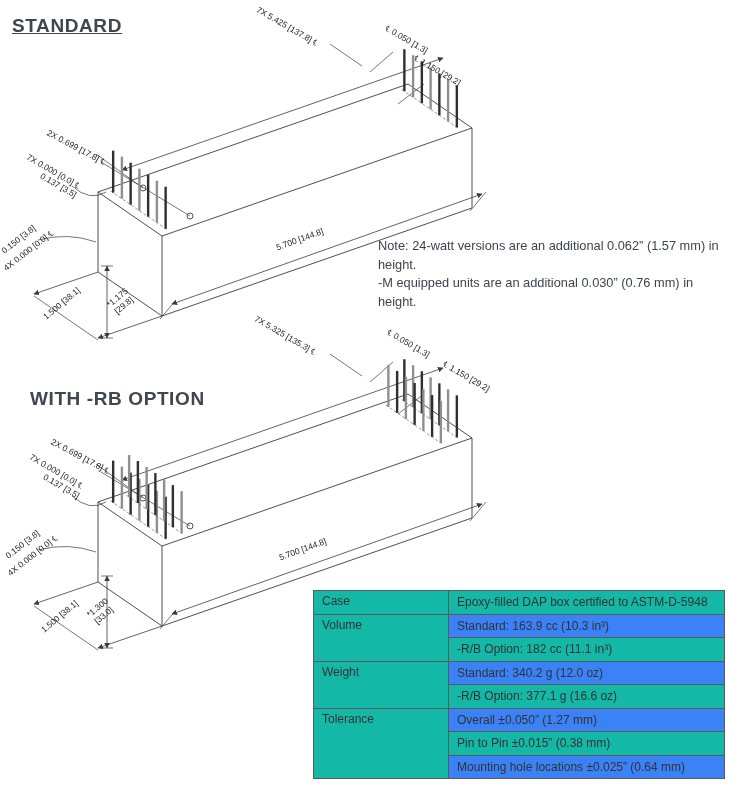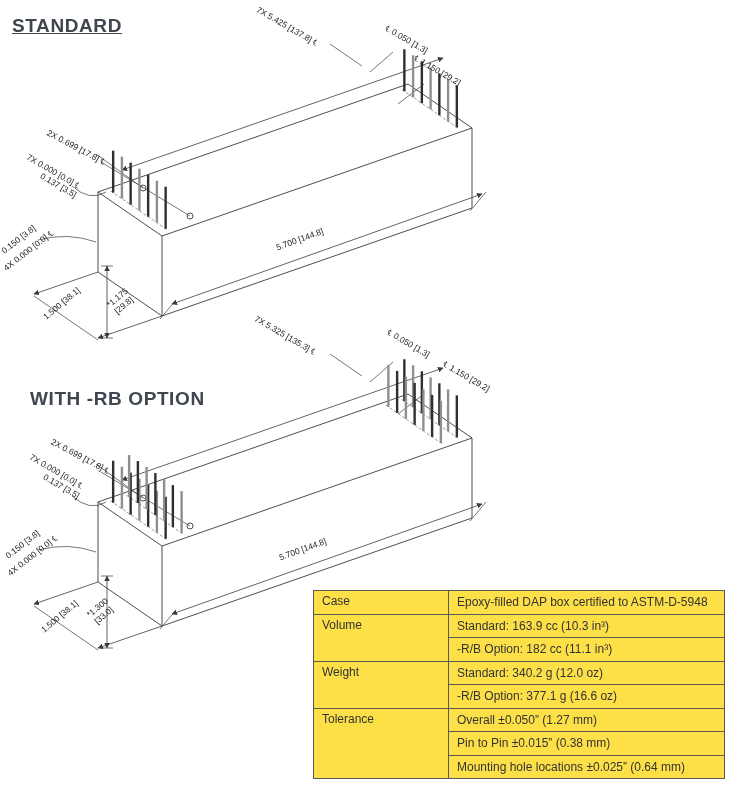--- a/index.html
+++ b/index.html
@@ -24,32 +24,34 @@
   }
   
   .ctable{position:absolute;left:313px;top:590px;width:412px;}
   .ctable .head{
     background:var(--accent);color:#fff;font-weight:bold;font-size:12.5px;
     padding:4px 8px;border:1px solid #4d4d4d;border-bottom:none;box-sizing:border-box;
   }
   .ctable table{border-collapse:collapse;width:100%;table-layout:fixed;}
   .ctable td{
     border:1px solid #5a5a5a;font-size:12px;color:#333;padding:3px 8px;
-    height:16.5px;background:#fde047;overflow:hidden;white-space:nowrap;
+    height:16.5px;background:#14b8a6;overflow:hidden;white-space:nowrap;
   }
   .ctable td.tl{width:118px;vertical-align:top;}
-  .ctable td.shade{background:#fde047;}
+  .ctable td.shade{background:#3b82f6;}
 </style>
 </head>
 <body>
 
 <div class="heading" style="left:12px;top:15px;text-decoration:underline;">STANDARD</div>
 <div class="heading" style="left:10px;top:388px;margin-left:20px;">WITH -RB OPTION</div>
 
 <div class="note">
+  <div>Note: 24-watt versions are an additional 0.062” (1.57 mm) in height.</div>
+  <div>-M equipped units are an additional 0.030” (0.76 mm) in height.</div>
 </div>
 
 <svg class="draw" width="730" height="801">
   <defs>
     <marker id="arr" viewBox="0 0 10 10" refX="9" refY="5" markerWidth="7" markerHeight="7" orient="auto-start-reverse">
       <path d="M0,0 L10,5 L0,10 z" fill="#3b3b3b"></path>
     </marker>
   </defs>
 
   <g stroke="#3b3b3b" fill="none" stroke-width="0.9">

